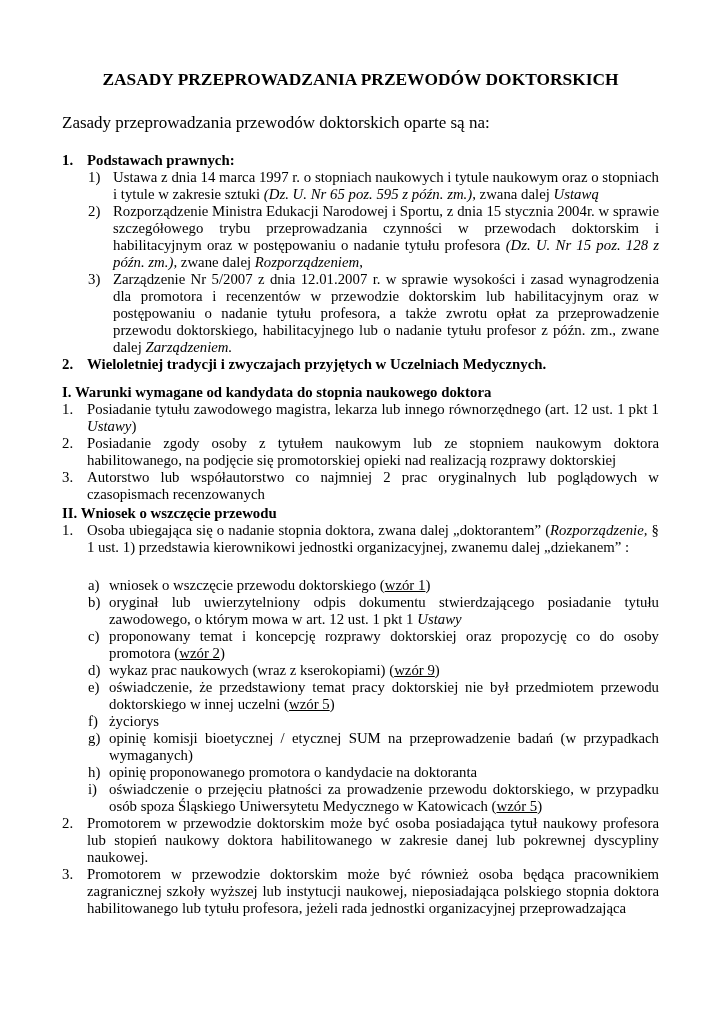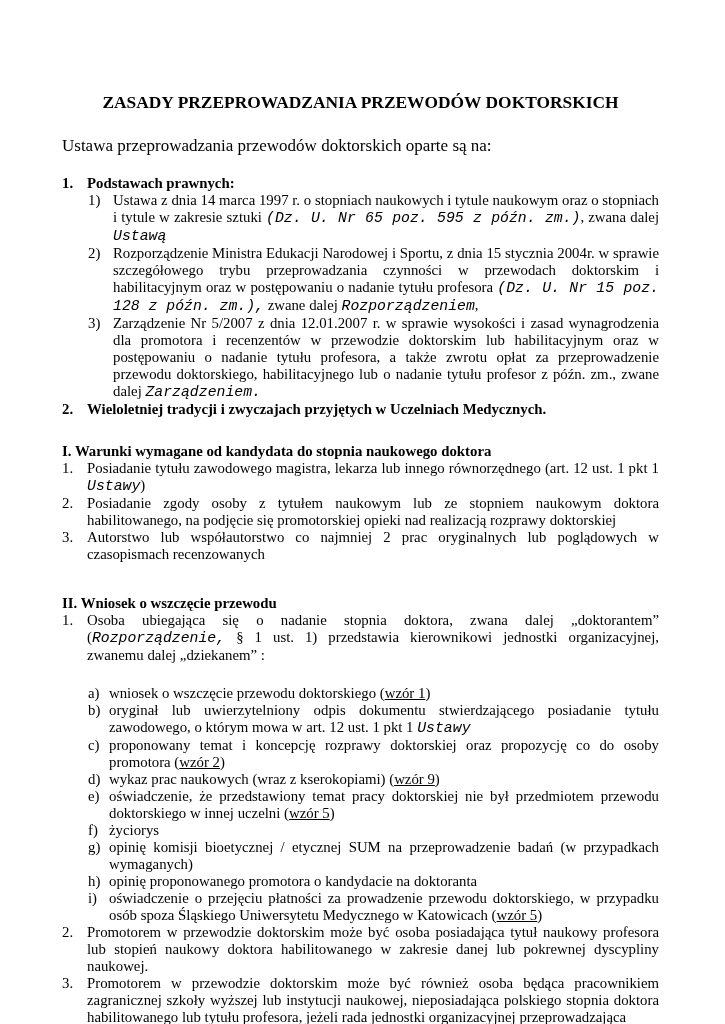--- a/index.html
+++ b/index.html
@@ -7,21 +7,21 @@
     margin: 0;
     padding: 0;
     background: #ffffff;
   }
   .page {
     position: relative;
     width: 725px;
     height: 1024px;
     background: #ffffff;
     box-sizing: border-box;
-    padding: 92px 66px 0 62px;
+    padding: 69px 66px 0 62px;
     font-family: "Liberation Serif", "DejaVu Serif", serif;
     font-size: 14.8px;
     line-height: 17px;
     color: #000000;
     overflow: hidden;
   }
   .doc-title {
     margin: 0;
     text-align: center;
     font-weight: bold;
@@ -44,43 +44,43 @@
     white-space: pre;
   }
   .w25 { width: 25px; }
   .w21 { width: 21px; }
   .text {
     flex: 1 1 auto;
     text-align: justify;
   }
   .bold { font-weight: bold; }
   .sub-list { margin-left: 26px; }
-  .sec { margin-top: 25px; }
-  .sec-2 { margin-top: 32px; }
+  .sec { margin-top: 11px; }
+  .sec-2 { margin-top: 2px; }
   .sec-heading {
     font-weight: bold;
     text-align: left;
   }
   .letters-list {
     margin-left: 26px;
     margin-top: 21px;
   }
-  .run-i { font-style: italic; font-family: Liberation Mono, monospace; }
+  .run-i { font-style: italic; }
   .run-u { text-decoration: underline; }
 </style>
 </head>
 <body>
 
 <div class="page">
 
   <h1 class="doc-title">
     <span class="title-line">ZASADY PRZEPROWADZANIA PRZEWODÓW DOKTORSKICH</span>
   </h1>
 
-  <p class="intro">Ustawa przeprowadzania przewodów doktorskich oparte są na:</p>
+  <p class="intro">Zasady przeprowadzania przewodów doktorskich oparte są na:</p>
 
   <div class="top-list">
 
     <div class="li bold">
       <span class="marker w25">1.</span>
       <span class="text">Podstawach prawnych:</span>
     </div>
 
     <div class="sub-list">
       <div class="li">

